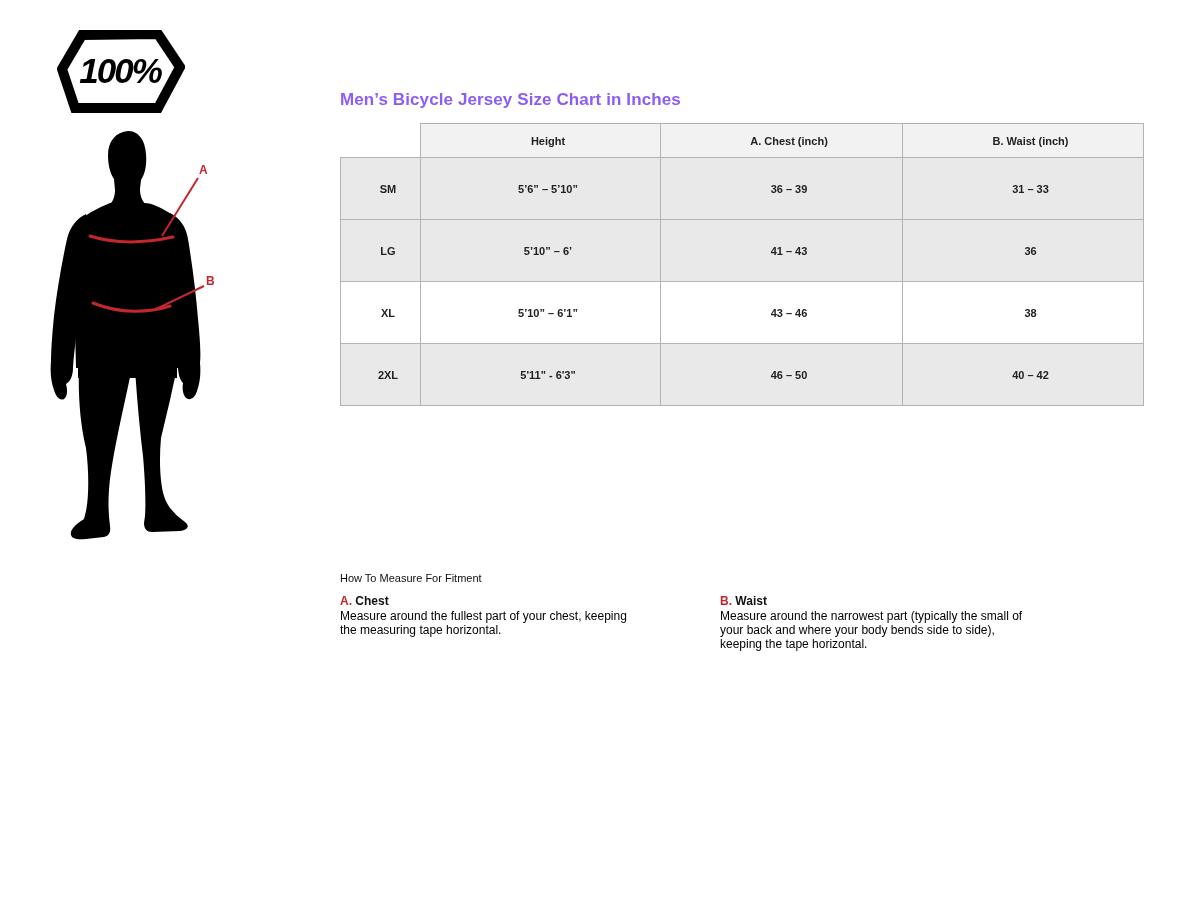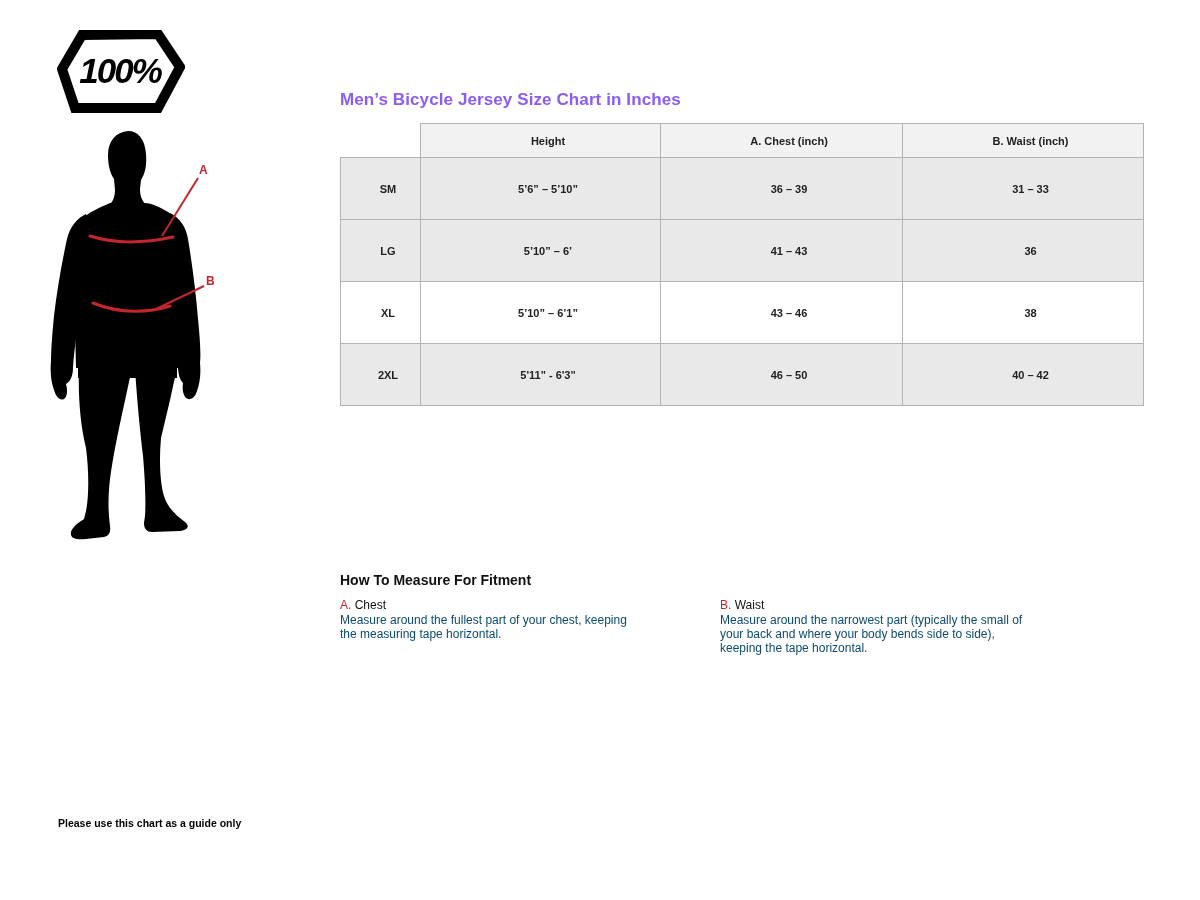--- a/index.html
+++ b/index.html
@@ -33,28 +33,28 @@
     border:1px solid #b3b3b3; text-align:center; vertical-align:middle;
     font-size:11px; font-weight:bold; color:#222;padding-left:15px;
   }
   table.size-table tr.head-row th { height:34px; background:#f2f2f2; }
   table.size-table tr.head-row td.corner { border:none; background:transparent; }
   table.size-table tr.body-row th, table.size-table tr.body-row td { height:62px; background:#fff; }
   table.size-table tr.body-row.shaded th, table.size-table tr.body-row.shaded td { background:#e9e9e9; }
 
   
   .measure { position:absolute; left:340px; top:572px; width:720px; }
-  .measure-heading { font-size:14px; font-weight:bold; color:#111; margin-bottom:10px; }
+  .measure-heading { font-size:11px; font-weight:normal; color:#111; margin-bottom:10px; }
   .measure-cols { position:relative; }
   .measure-item { position:absolute; top:0; width:305px; }
   .measure-item.item-a { left:0; }
   .measure-item.item-b { left:380px; }
-  .measure-label { font-size:12px; font-weight:normal; color:#111; margin-bottom:1px; }
+  .measure-label { font-size:12px; font-weight:bold; color:#111; margin-bottom:1px; }
   .measure-letter { color:#c2272d; }
-  .measure-text { font-size:12px; line-height:14px; color:#0c4a6e; }
+  .measure-text { font-size:12px; line-height:14px; color:#000000; }
 
   
   .footer {
     position:absolute; left:58px; top:818px;
     font-size:10.5px; font-weight:bold; line-height:11.5px; color:#000;
   }
 </style>
 </head>
 <body>
 
@@ -154,14 +154,13 @@
       <div class="measure-label">
         <span class="measure-letter">B.</span>
         <span>Waist</span>
       </div>
       <div class="measure-text">Measure around the narrowest part (typically the small of your back and where your body bends side to side), keeping the tape horizontal.</div>
     </div>
   </div>
 </div>
 
 <div class="footer">
-  <div>Please use this chart as a guide only</div>
 </div>
 
 </body></html>

